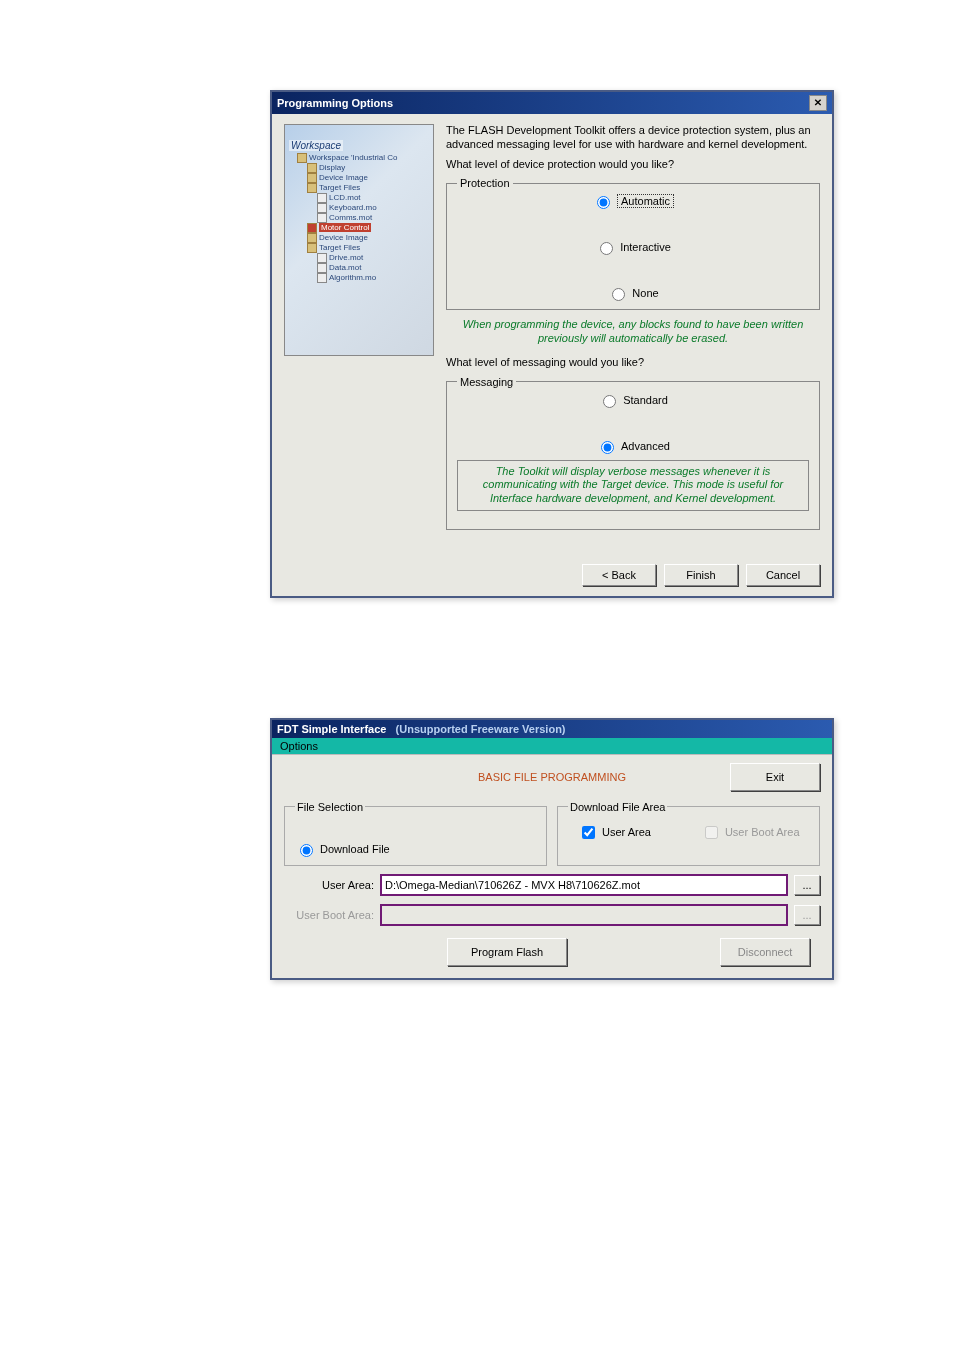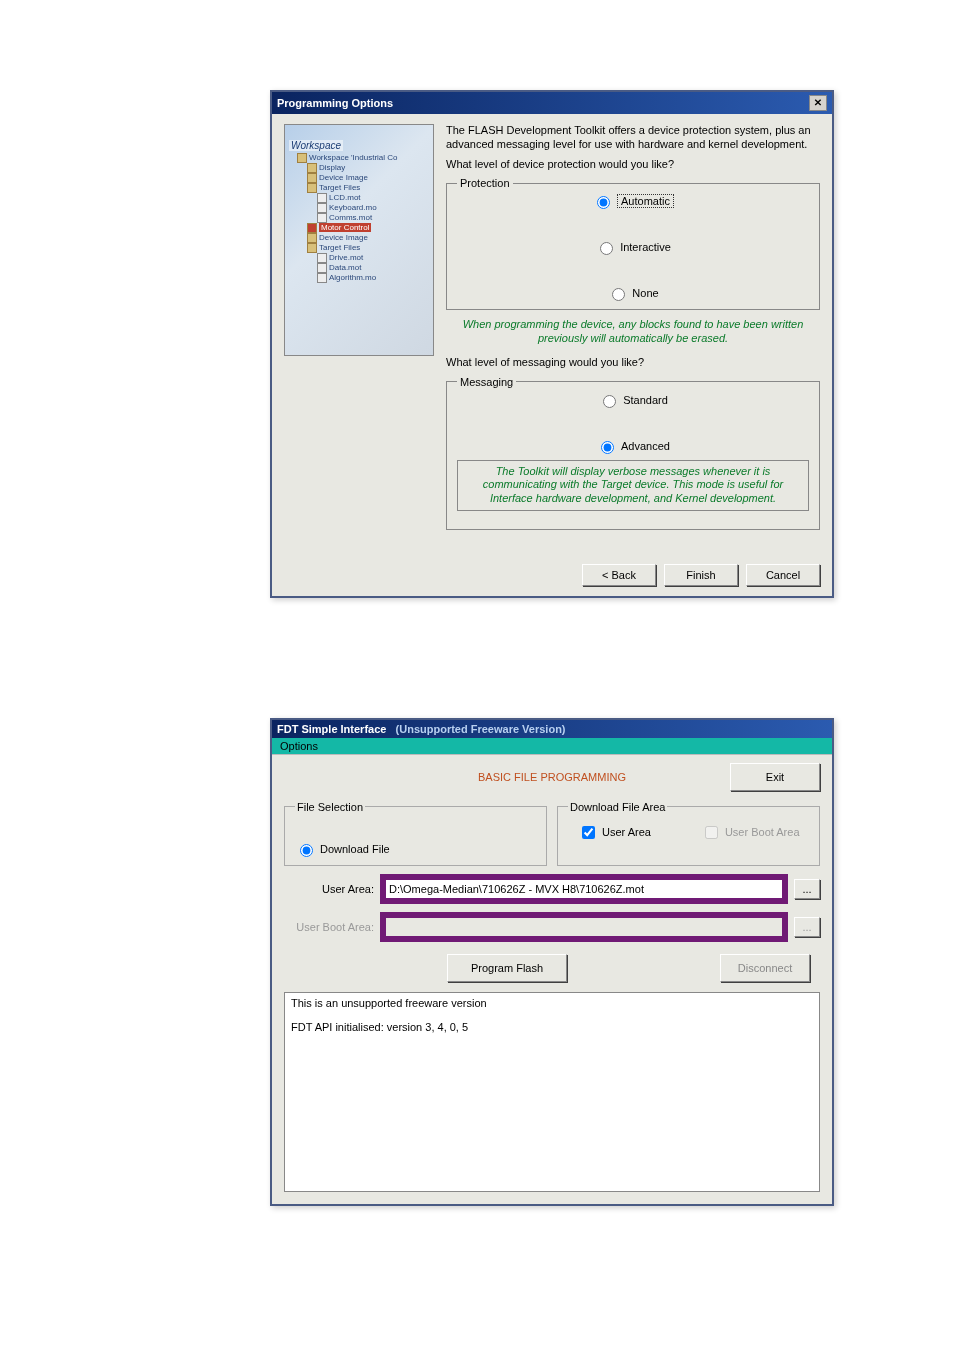--- a/index.html
+++ b/index.html
@@ -219,21 +219,21 @@
   .path-row {
     display: flex;
     align-items: center;
     gap: 6px;
     margin-bottom: 8px;
   }
   .path-row .lbl { width: 90px; text-align: right; }
   .path-row input[type=text] {
     flex: 1;
     height: 18px;
-    border: 6px solid #701a75;
+    border: 2px solid #701a75;
     background: #fff;
     font-family: inherit;
     font-size: 11px;
     padding: 0 3px;
   }
   .path-row input.off { background: #e8e8e2; color: #999; }
   .dots {
     width: 26px;
     height: 20px;
     background: #e8e8e2;
@@ -397,22 +397,17 @@
         <input type="text" class="off" disabled="" style="">
         <button class="dots disabled" disabled="">...</button>
       </div>
 
       <div class="action-row">
         <span></span>
         <button class="big" style="width:120px">Program Flash</button>
         <button class="big disabled" disabled="">Disconnect</button>
       </div>
 
-      <div class="log-box">
-        <div class="log-line">This is an unsupported freeware version</div>
-        <div style="height:8px"></div>
-        <div class="log-line">FDT API initialised: version 3, 4, 0, 5</div>
-      </div>
 
     </div>
   </div>
 
 </div>
 
 </body></html>

